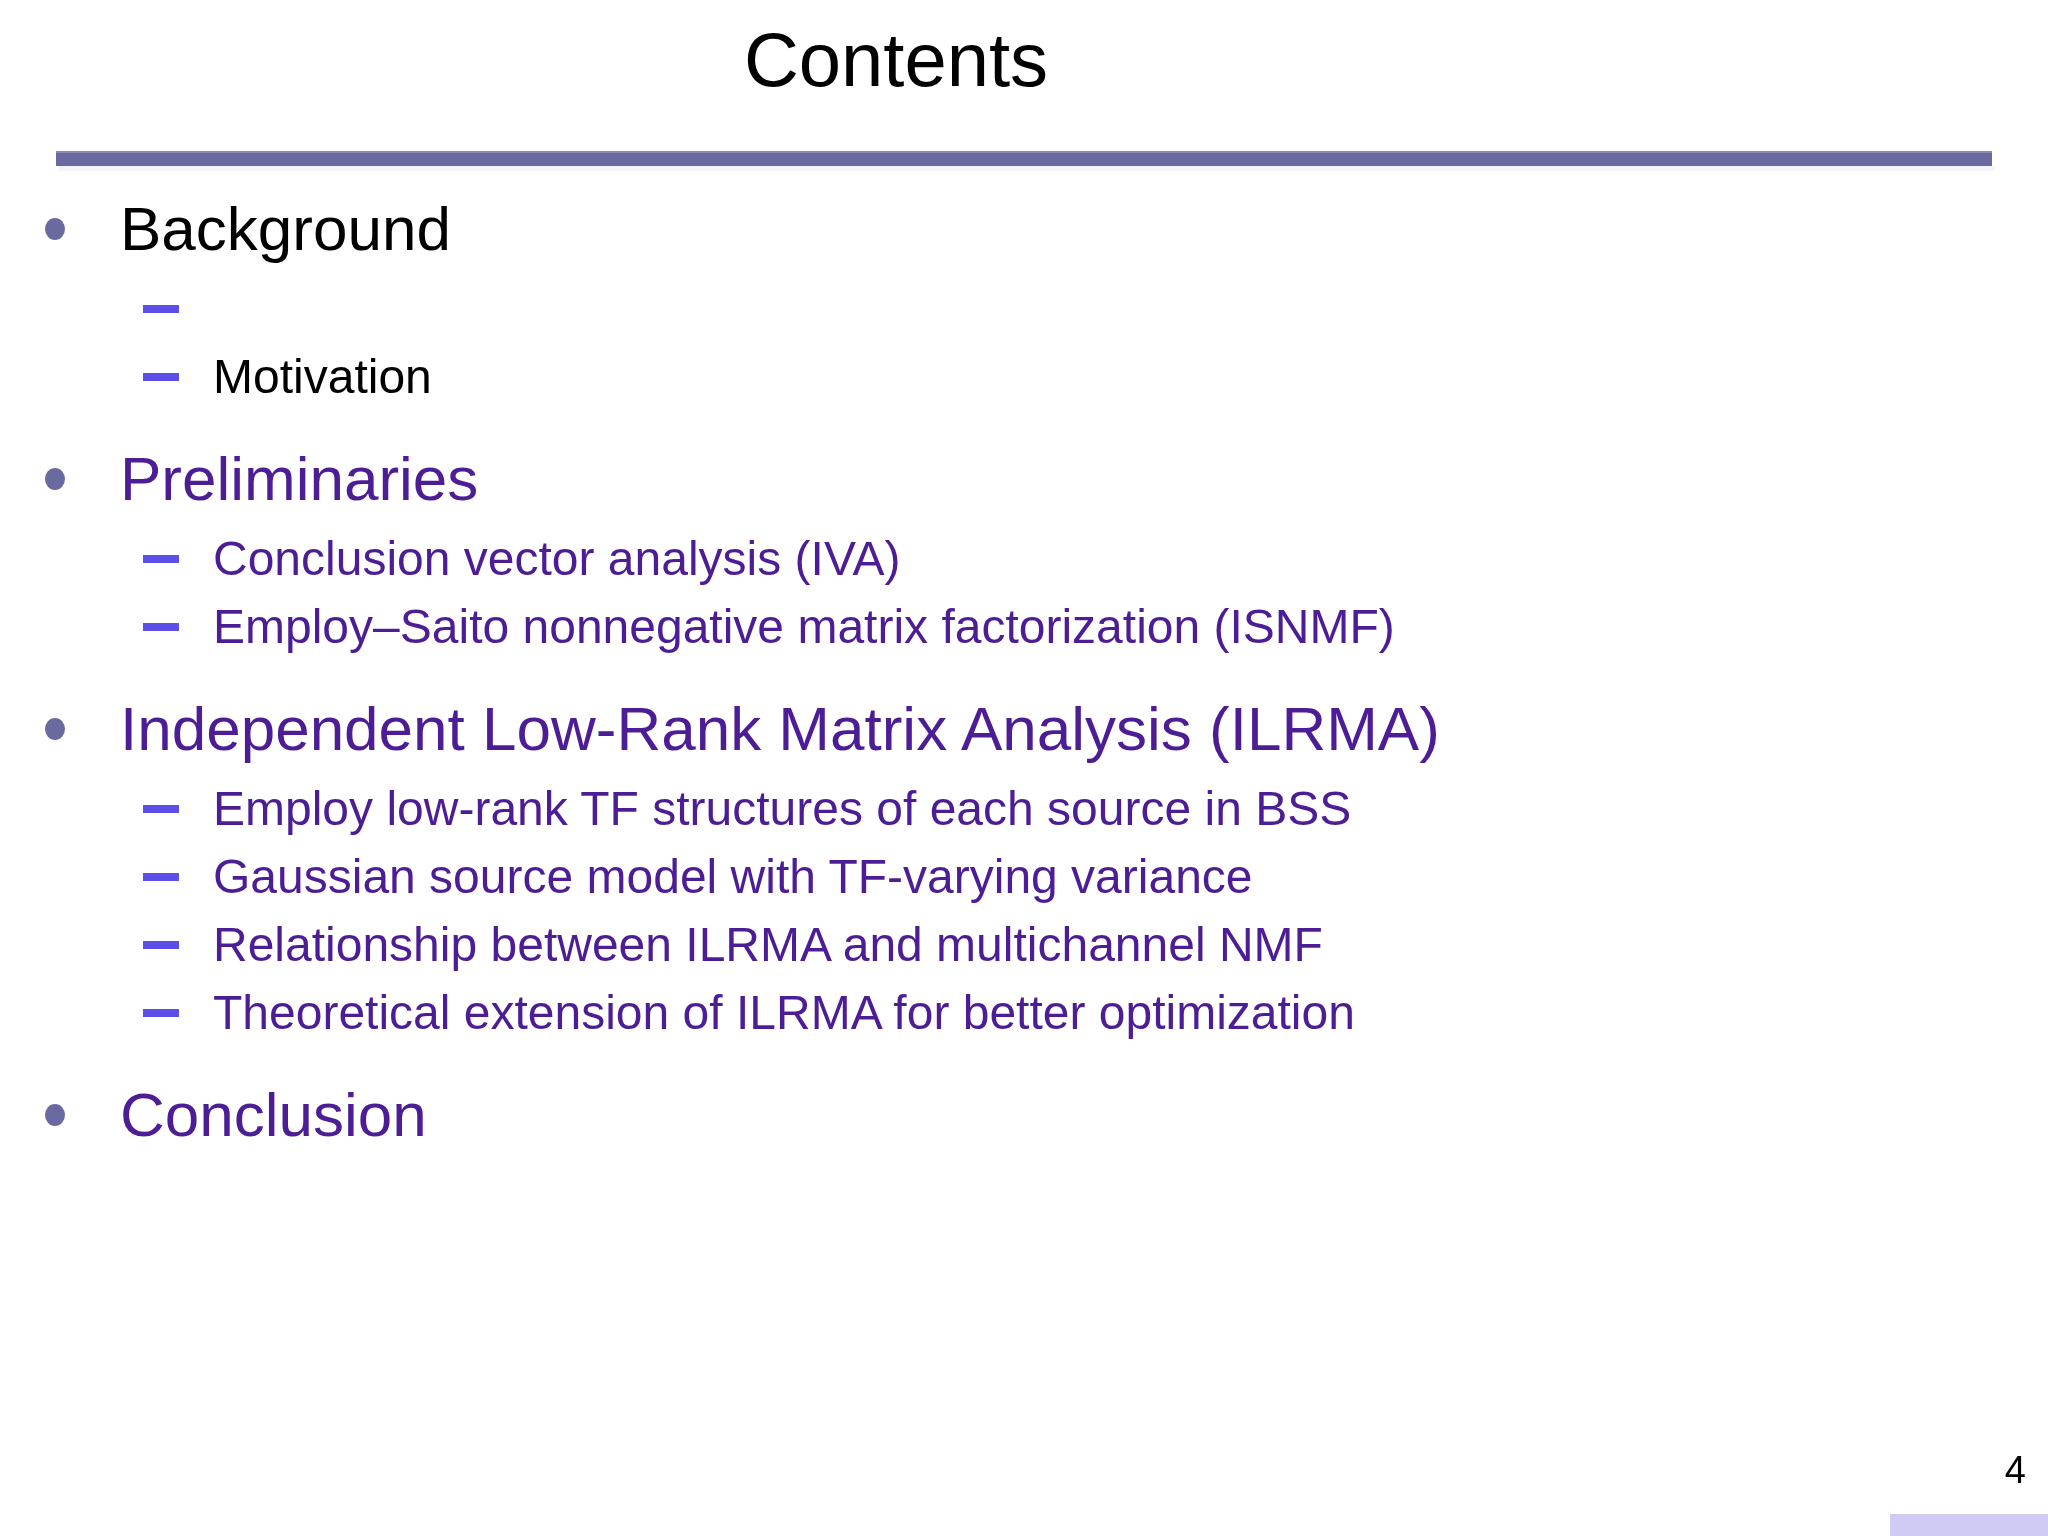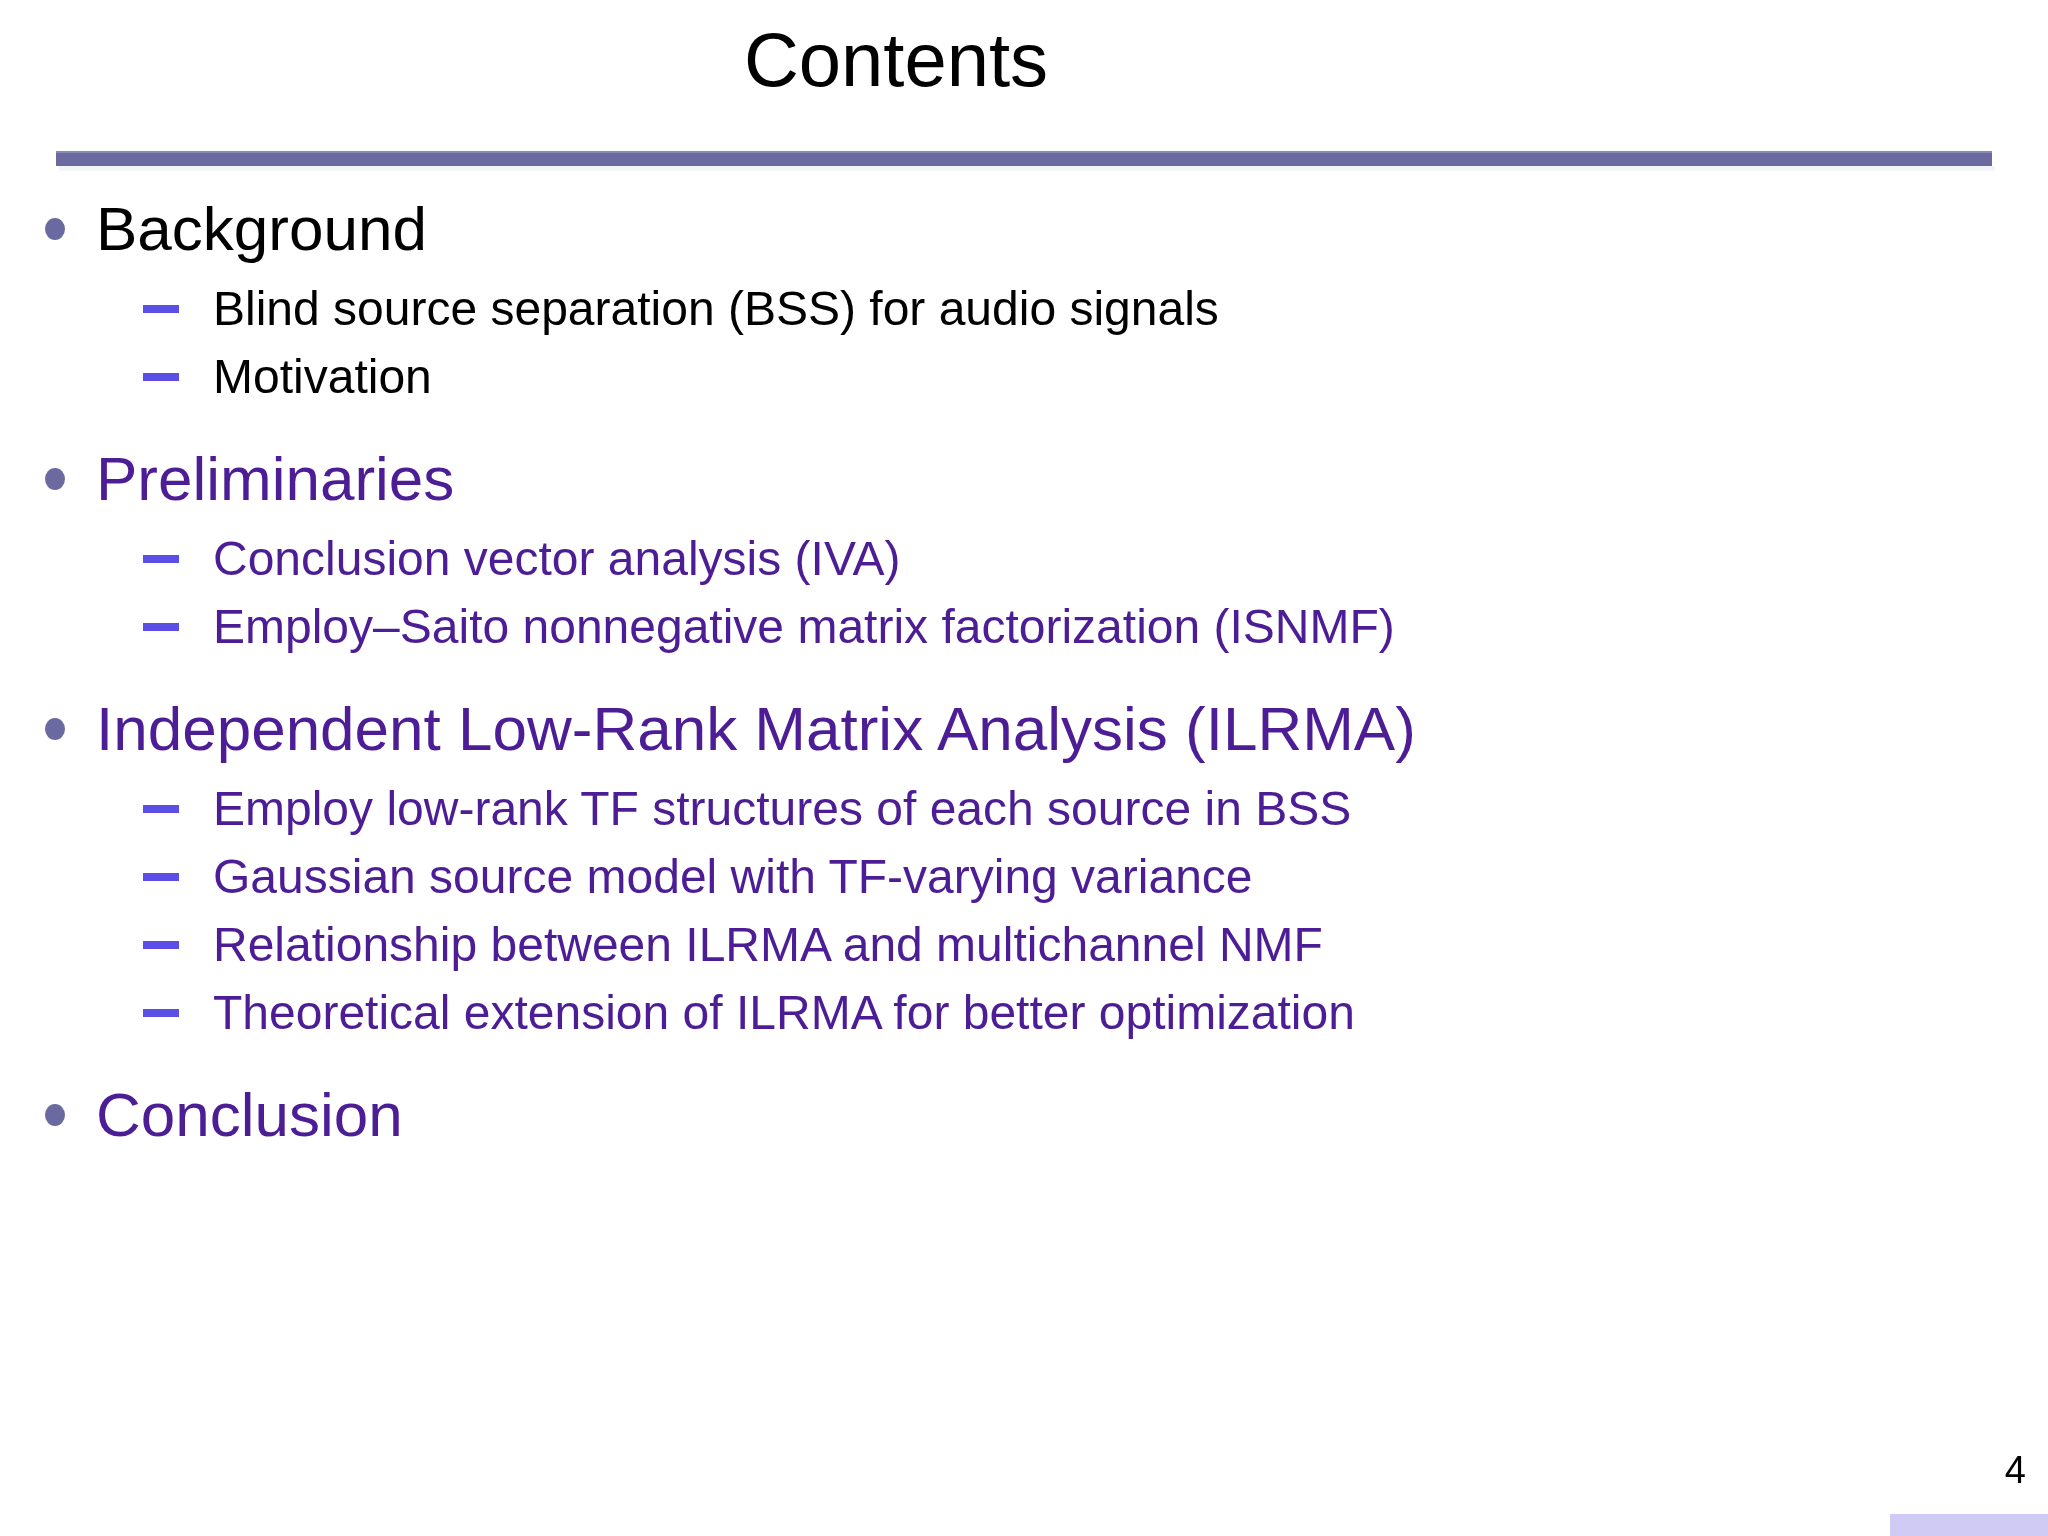--- a/index.html
+++ b/index.html
@@ -52,21 +52,21 @@
   .body-list {
     position: absolute;
     top: 183px;
     left: 0;
     width: 2048px;
   }
 
   .level1 {
     position: relative;
     height: 92px;
-    padding-left: 96px;
+    padding-left: 120px;
     display: flex;
     align-items: flex-start;
   }
   .level1 .dot {
     position: absolute;
     left: 45px;
     top: 50%;
     transform: translateY(-50%);
     width: 20px;
     height: 22px;
@@ -131,21 +131,20 @@
 <div class="title-rule"></div>
 <div class="title-rule-shadow"></div>
 
 <div class="body-list">
     <div class="level1">
       <span class="dot"></span>
       <span class="txt tone-active">Background</span>
     </div>
     <div class="level2">
       <span class="dash"></span>
-      <span class="txt tone-active">Blind source separation (BSS) for audio signals</span>
     </div>
     <div class="level2">
       <span class="dash"></span>
       <span class="txt tone-active">Motivation</span>
     </div>
     <div class="gap-md"></div>
     <div class="level1">
       <span class="dot"></span>
       <span class="txt tone-dim">Preliminaries</span>
     </div>

